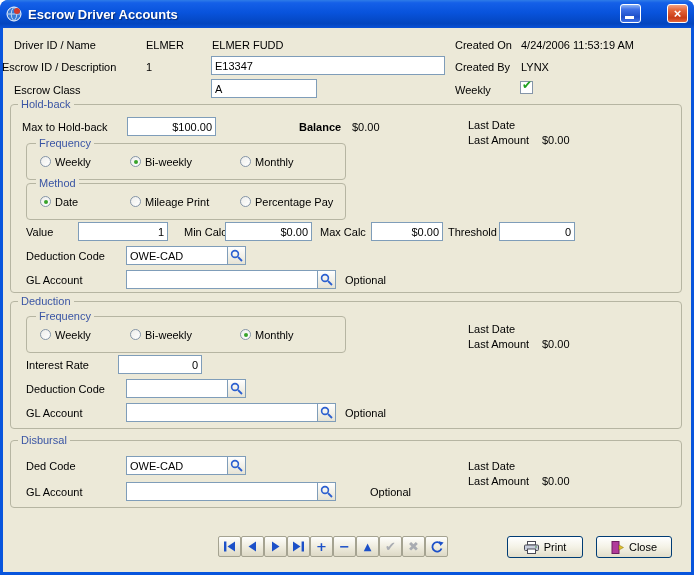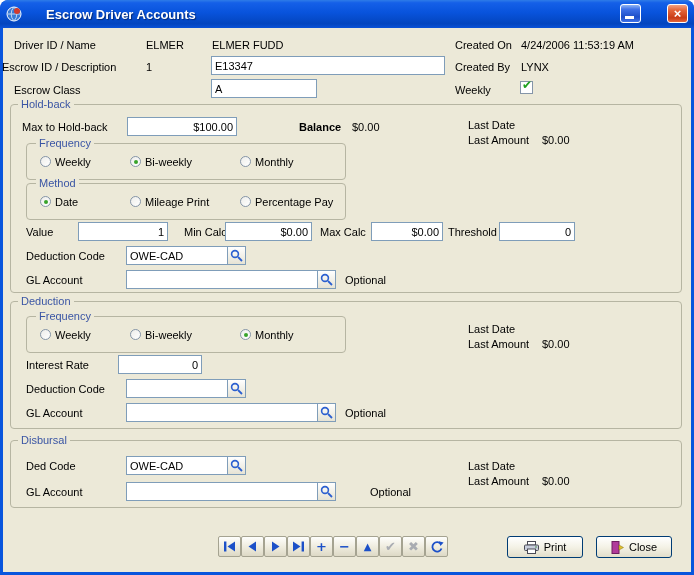--- a/index.html
+++ b/index.html
@@ -7,21 +7,21 @@
   body { font-family:"Liberation Sans", sans-serif; font-size:11px; color:#000; background:#fff; }
 
   .window { position:relative; width:694px; height:575px; background:#0855DD;
             border-radius:8px 8px 0 0; overflow:hidden; }
   .client { position:absolute; left:3px; top:28px; right:3px; bottom:3px; background:#ECE9D8; }
 
   
   .titlebar { position:absolute; left:0; top:0; right:0; height:28px;
               background:linear-gradient(180deg,#2E7CE8 0%,#1560E8 10%,#0853DC 45%,#0345BE 85%,#0A52D8 100%);
               border-radius:8px 8px 0 0; display:flex; align-items:center; padding:0 6px; }
-  .title-text { color:#fff; font-weight:bold; font-size:13px; margin-left:24px;
+  .title-text { color:#fff; font-weight:bold; font-size:13px; margin-left:6px;
                 text-shadow:1px 1px 1px #042A75; }
   .winbtn { position:absolute; top:4px; width:21px; height:19px; border:1px solid #fff;
             border-radius:3px; display:flex; align-items:center; justify-content:center;
             color:#fff; font-weight:bold; font-size:13px; cursor:pointer; }
   .winbtn.min { right:53px; background:linear-gradient(180deg,#8FB4F4 0%,#3E71E8 25%,#1D4FC8 70%,#3E71E8 100%); }
   .minbar { position:absolute; left:4px; bottom:3px; width:9px; height:3px; background:#fff; }
   .winbtn.closew { right:6px; background:linear-gradient(180deg,#F3A183 0%,#E4663A 30%,#C93C16 75%,#E4663A 100%); }
 
   .lbl { position:absolute; white-space:nowrap; }
   .bold { font-weight:bold; }
@@ -98,21 +98,21 @@
   <input class="txt" style="left: 211px; top: 79px; width: 106px;" value="A">
   <span class="lbl" style="left:455px;top:84px">Weekly</span>
   <div class="checkbox" style="left:520px;top:81px">
     <span class="checkmark">✔</span>
   </div>
 
   <div class="group" style="left:10px;top:104px;width:672px;height:189px"></div>
   <span class="gtitle" style="left:18px;top:98px">Hold-back</span>
 
   <span class="lbl" style="left:22px;top:121px">Max to Hold-back</span>
-  <input class="txt num" style="left: 127px; top: 117px; width: 110px; padding-left: 24px;" value="$100.00">
+  <input class="txt num" style="left: 127px; top: 117px; width: 89px; padding-left: 24px;" value="$100.00">
   <span class="lbl bold" style="left:299px;top:121px">Balance</span>
   <span class="lbl" style="left:352px;top:121px">$0.00</span>
   <span class="lbl" style="left:468px;top:119px">Last Date</span>
   <span class="lbl" style="left:468px;top:134px">Last Amount</span>
   <span class="lbl" style="left:542px;top:134px">$0.00</span>
 
   <div class="group" style="left:26px;top:143px;width:320px;height:37px"></div>
   <span class="gtitle" style="left:36px;top:137px">Frequency</span>
   <div class="radio" style="left:40px;top:156px"></div>
   <span class="lbl" style="left:55px;top:156px">Weekly</span>

